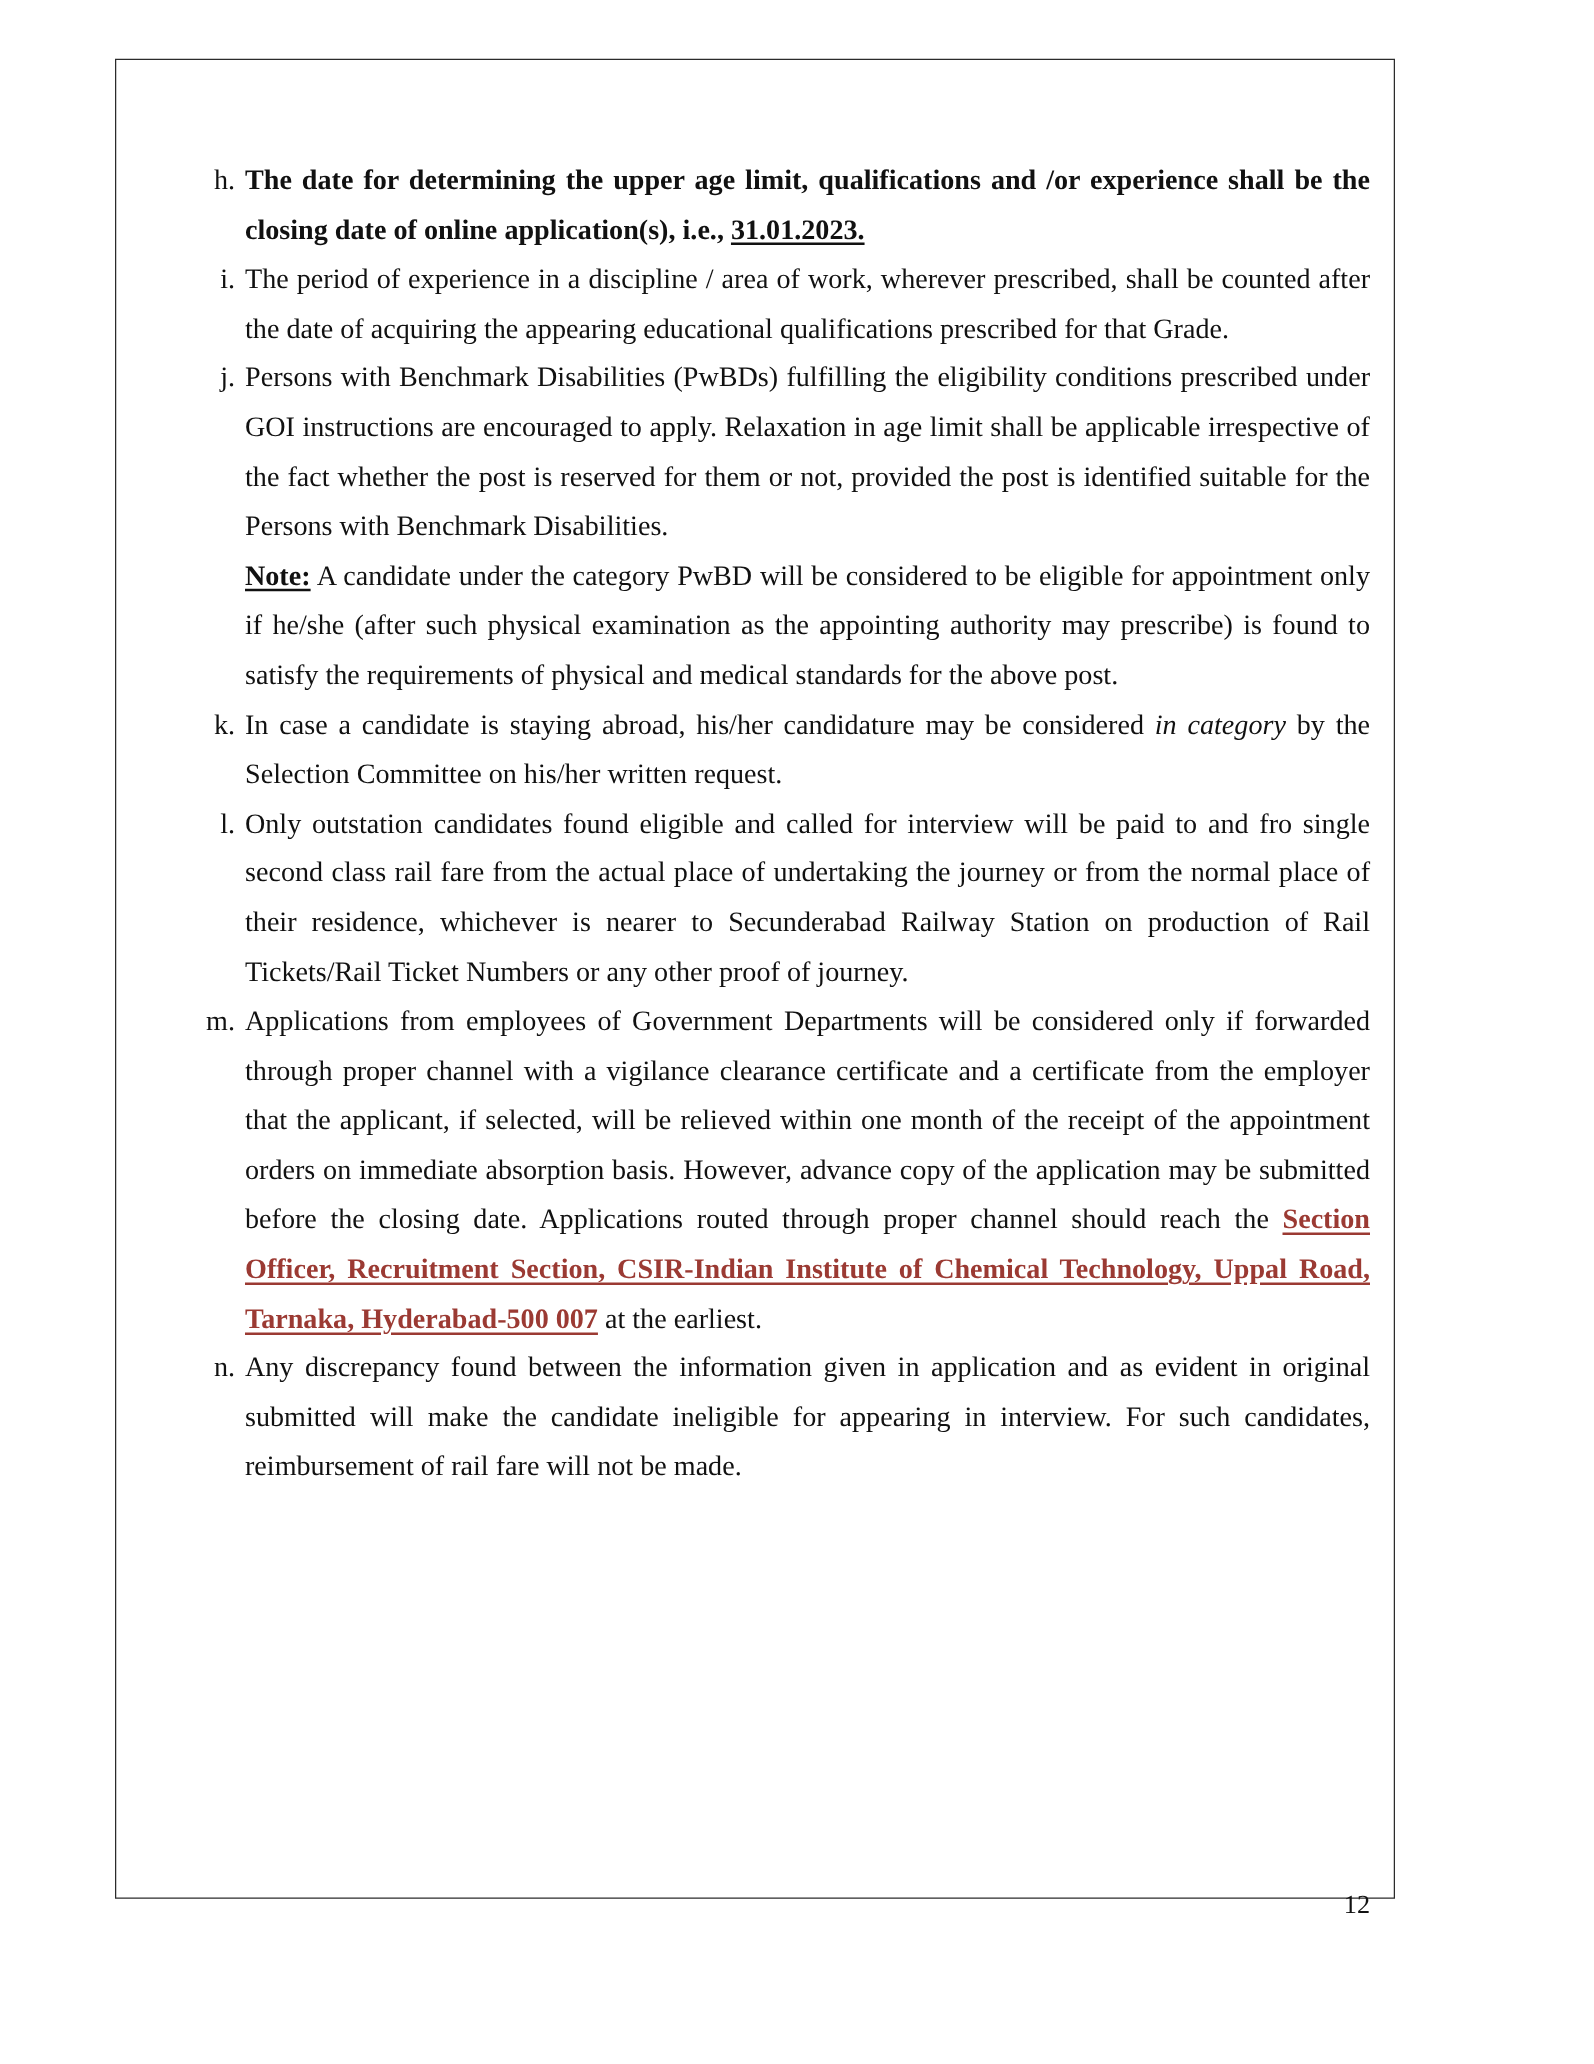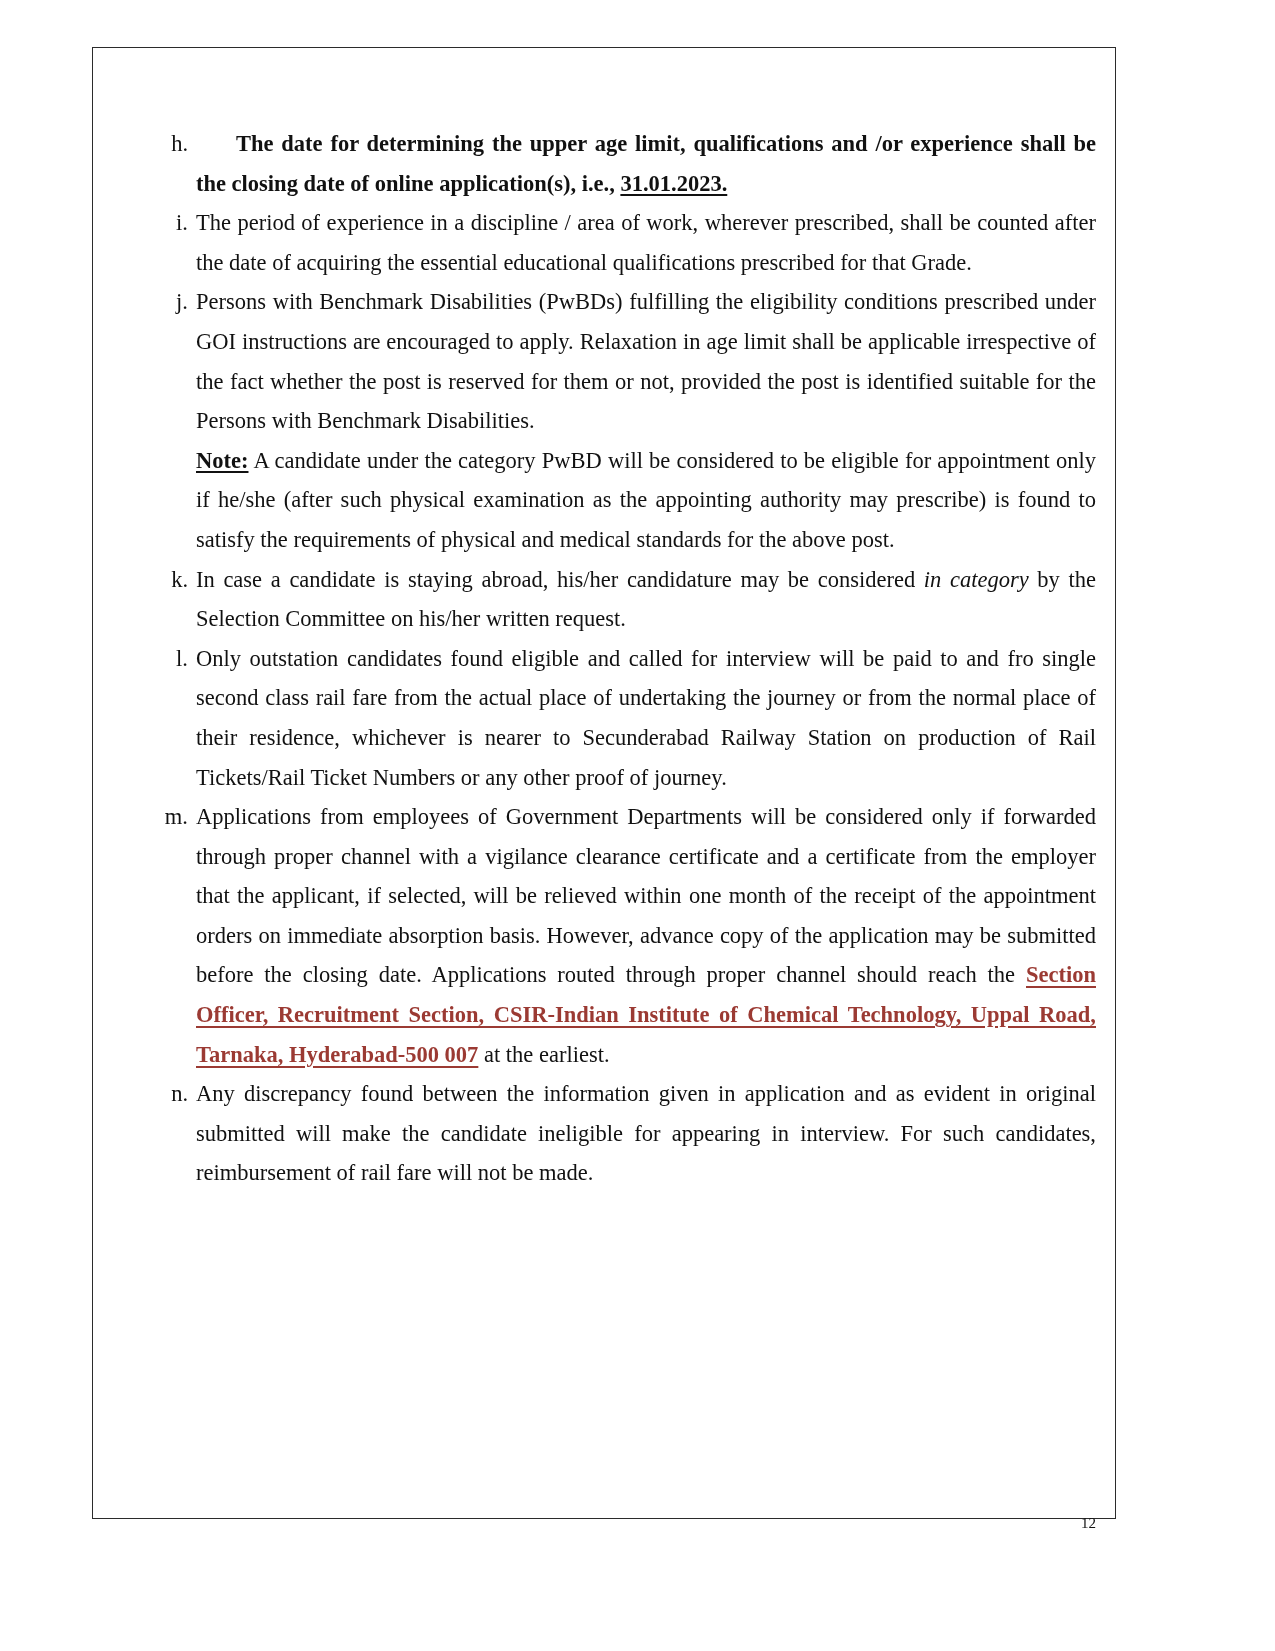--- a/index.html
+++ b/index.html
@@ -72,42 +72,42 @@
   .para {
     font-size: 22.5px;
     line-height: 39.6px;
     text-align: justify;
     text-justify: inter-word;
     color: #111111;
     margin: 0;
     hyphens: none;
   }
 
-  .b { font-weight: bold; margin-left: 40px; }
+  .b { font-weight: bold; }
   .bu { font-weight: bold; text-decoration: underline; text-underline-offset: 3px; font-family: Liberation Serif, serif; }
   .it { font-style: italic; }
 
   .addr {
     font-weight: bold;
     text-decoration: underline;
     text-underline-offset: 4px;
     color: #9b3a33;
   }
 
   .note-block {
     margin-top: 0px;
   }
 
   .page-number {
     position: absolute;
     left: 0;
     top: 1386px;
     width: 944px;
     text-align: right;
-    font-size: 15px;
+    font-size: 21px;
     line-height: 26px;
     color: #111111;
   }
 </style>
 </head>
 <body>
 
 <div class="page">
 
   <div class="page-frame"></div>
@@ -116,21 +116,21 @@
 
     <ol class="lettered">
 
       <li class="item">
         <span class="marker">h.</span>
         <p class="para"><span class="b">The date for determining the upper age limit, qualifications and /or experience shall be the closing date of online application(s), i.e., </span><span class="bu">31.01.2023.</span></p>
       </li>
 
       <li class="item">
         <span class="marker">i.</span>
-        <p class="para">The period of experience in a discipline / area of work, wherever prescribed, shall be counted after the date of acquiring the essential educational qualifications prescribed for that Grade.</p>
+        <p class="para">The period of experience in a discipline / area of work, wherever prescribed, shall be counted after the date of acquiring the appearing educational qualifications prescribed for that Grade.</p>
       </li>
 
       <li class="item">
         <span class="marker">j.</span>
         <p class="para">Persons with Benchmark Disabilities (PwBDs) fulfilling the eligibility conditions prescribed under GOI instructions are encouraged to apply. Relaxation in age limit shall be applicable irrespective of the fact whether the post is reserved for them or not, provided the post is identified suitable for the Persons with Benchmark Disabilities.</p>
         <p class="para note-block"><span class="bu">Note:</span><span> A candidate under the category PwBD will be considered to be eligible for appointment only if he/she (after such physical examination as the appointing authority may prescribe) is found to satisfy the requirements of physical and medical standards for the above post.</span></p>
       </li>
 
       <li class="item">
         <span class="marker">k.</span>

